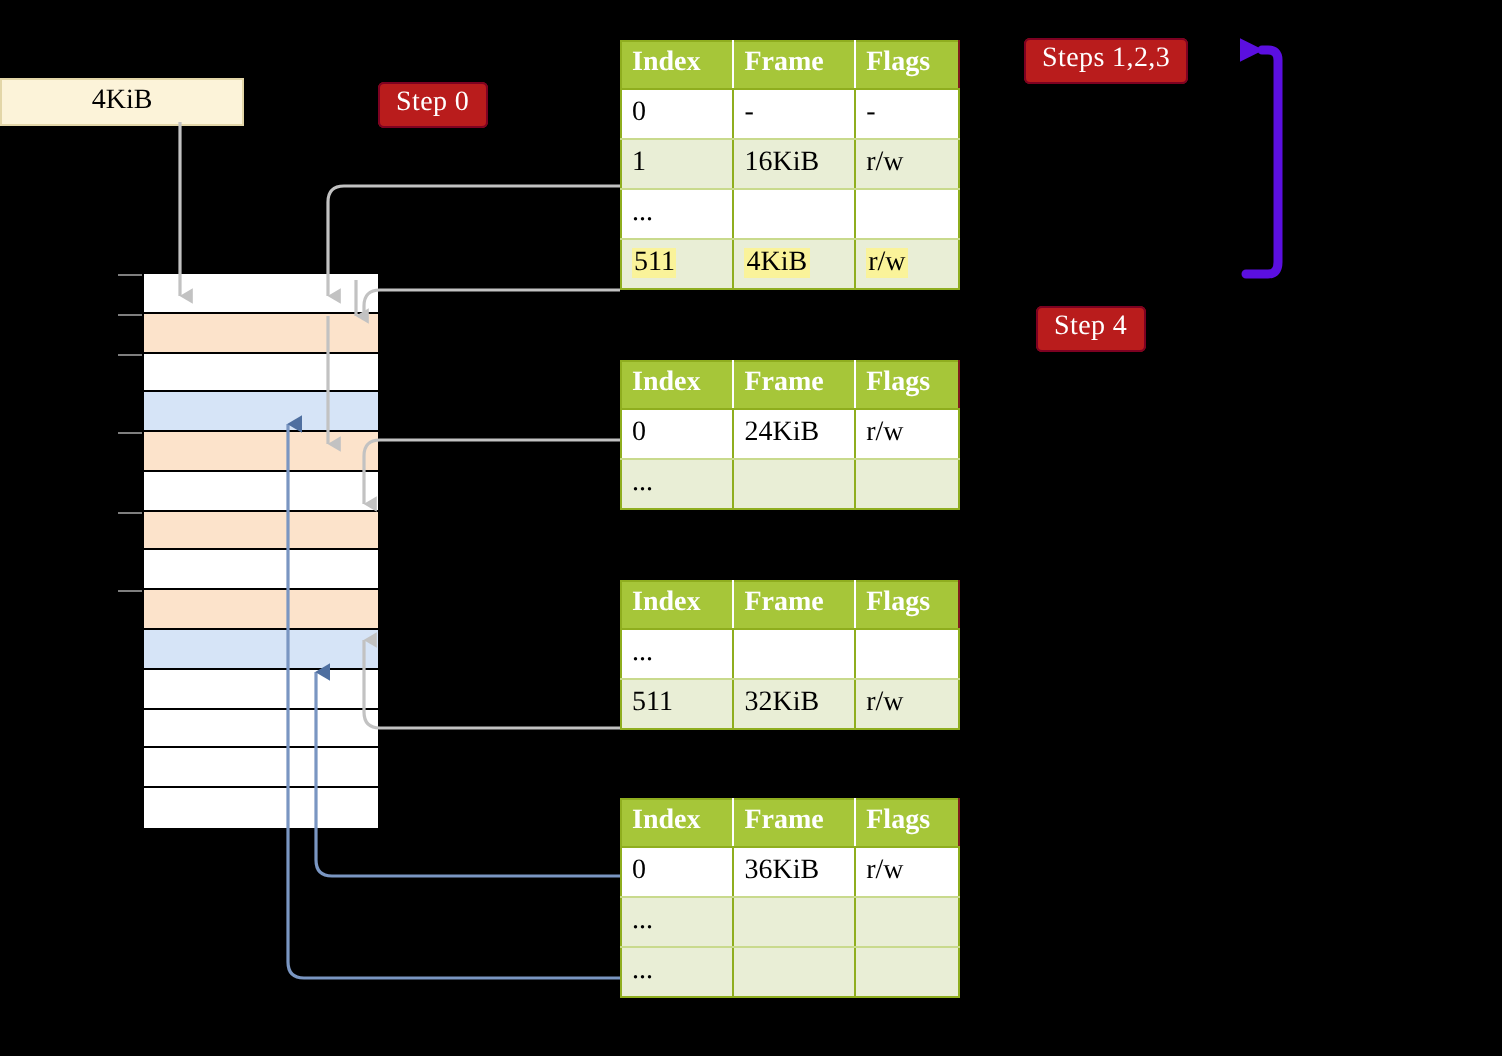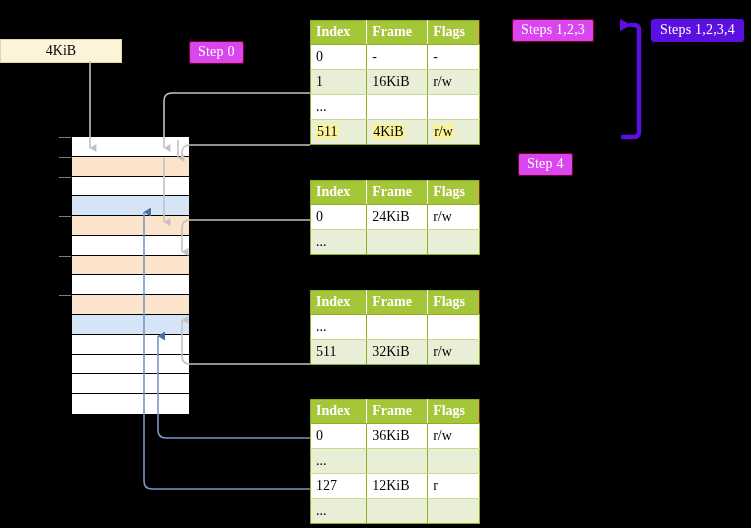--- a/index.html
+++ b/index.html
@@ -14,21 +14,21 @@
   .badge{
     position:absolute;
     color:#ffffff;
     font-size:14px;
     line-height:14px;
     padding:4px 9px 5px 9px;
     border-radius:3px;
     white-space:nowrap;
     letter-spacing:0.2px;
   }
-  .badge.red{background:#d946ef;box-shadow:0 0 0 1px #7d0121 inset;}
+  .badge.red{background:#b91c1c;box-shadow:0 0 0 1px #7d0121 inset;}
   .badge.violet{background:#5b0fe0;}
 
   
   .kib-box{
     position:absolute;
     background:#fcf3d9;
     border:1px solid #e3d6a8;
     color:#000;
     font-size:14px;
     text-align:center;
@@ -104,21 +104,20 @@
 <div class="stage">
 
   <div class="kib-box" style="left:0px;top:39px;width:120px;height:22px;">4KiB</div>
 
   <div class="badge red" style="left:189px;top:41px;text-align:center;">Step 0</div>
 
   <div class="badge red" style="left:518px;top:153px;text-align:center;">Step 4</div>
 
   <div class="badge red" style="left:512px;top:19px;">Steps 1,2,3</div>
 
-  <div class="badge violet" style="left:651px;top:19px;">Steps 1,2,3,4</div>
 
   <div class="memcol" style="left:71px;top:136px;width:119px;height:279px;">
       <div class="memrow" style="height: 19.7857px;">
         <span class="tick" style="top: 0px;"></span>
       </div>
       <div class="memrow orange" style="height: 19.7857px;">
         <span class="tick" style="top: 0px;"></span>
       </div>
       <div class="memrow" style="height: 19.7857px;">
         <span class="tick" style="top: 0px;"></span>
@@ -229,25 +228,20 @@
     <tbody>
         <tr>
           <td class="c-index">0</td>
           <td class="c-frame">36KiB</td>
           <td class="c-flags">r/w</td>
         </tr>
         <tr class="alt">
           <td class="c-index">...</td>
           <td class="c-frame"></td>
           <td class="c-flags"></td>
-        </tr>
-        <tr>
-          <td class="c-index">127</td>
-          <td class="c-frame">12KiB</td>
-          <td class="c-flags">r</td>
         </tr>
         <tr class="alt">
           <td class="c-index">...</td>
           <td class="c-frame"></td>
           <td class="c-flags"></td>
         </tr>
       </tbody>
   </table>
 
   <svg class="overlay" viewBox="0 0 751 528">

